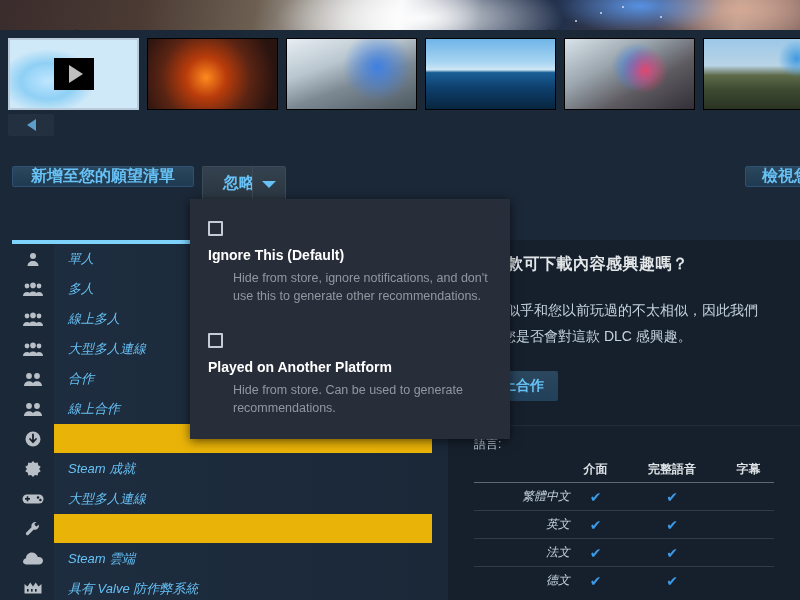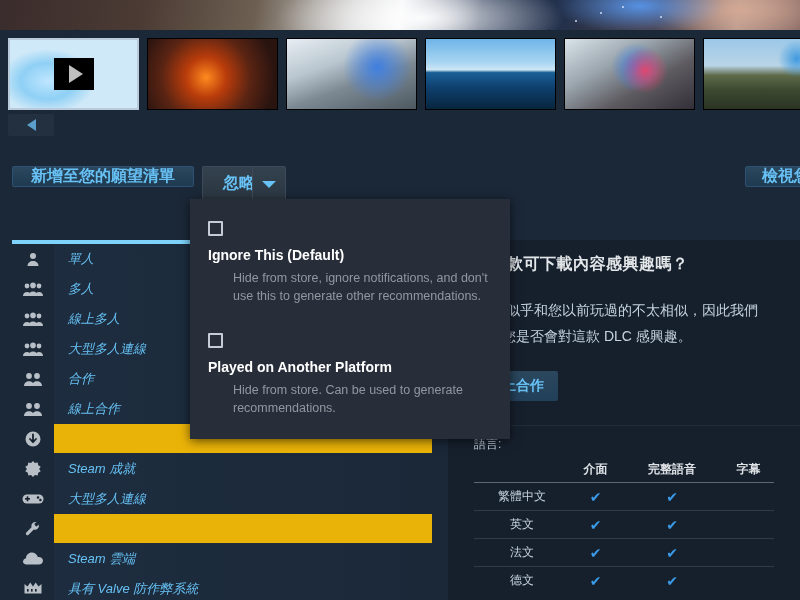--- a/index.html
+++ b/index.html
@@ -164,21 +164,21 @@
     background: linear-gradient(180deg,#2a475e 5%, #23405a 95%);
     color:#66c0f4; font-size:14px; font-weight:bold;
     border-radius:2px; cursor:pointer;
   }
   .lang-block { margin-top: 24px; padding-top: 10px; border-top:1px solid #1f2c3b; }
   .lang-title { font-size:12px; color:#c6d4df; margin-bottom: 6px; }
   table.langs { border-collapse: collapse; width: 300px; font-size:12px; color:#c6d4df; }
   table.langs th { font-weight:bold; color:#dfe3e6; padding: 2px 0 4px; text-align:center; font-size:12px;}
   table.langs th.lname { text-align:left; width:96px; }
   table.langs td { padding: 5px 0; border-top: 1px solid #303b47; text-align:center; height:22px;}
-  table.langs td.lname { text-align:center; }
+  table.langs td.lname { text-align:right;font-style:italic; }
   table.langs tr:first-child td { border-top: 1px solid #5b6876; }
   .chk { color:#3b9ae8; font-size: 14px; font-weight:bold; }
 
   
   .dropdown {
     position:absolute; left:190px; top:199px; width:320px;
     background:#282e39;
     box-shadow: 0 2px 10px rgba(0,0,0,.6);
     z-index: 50;
     padding: 14px 0 18px;

